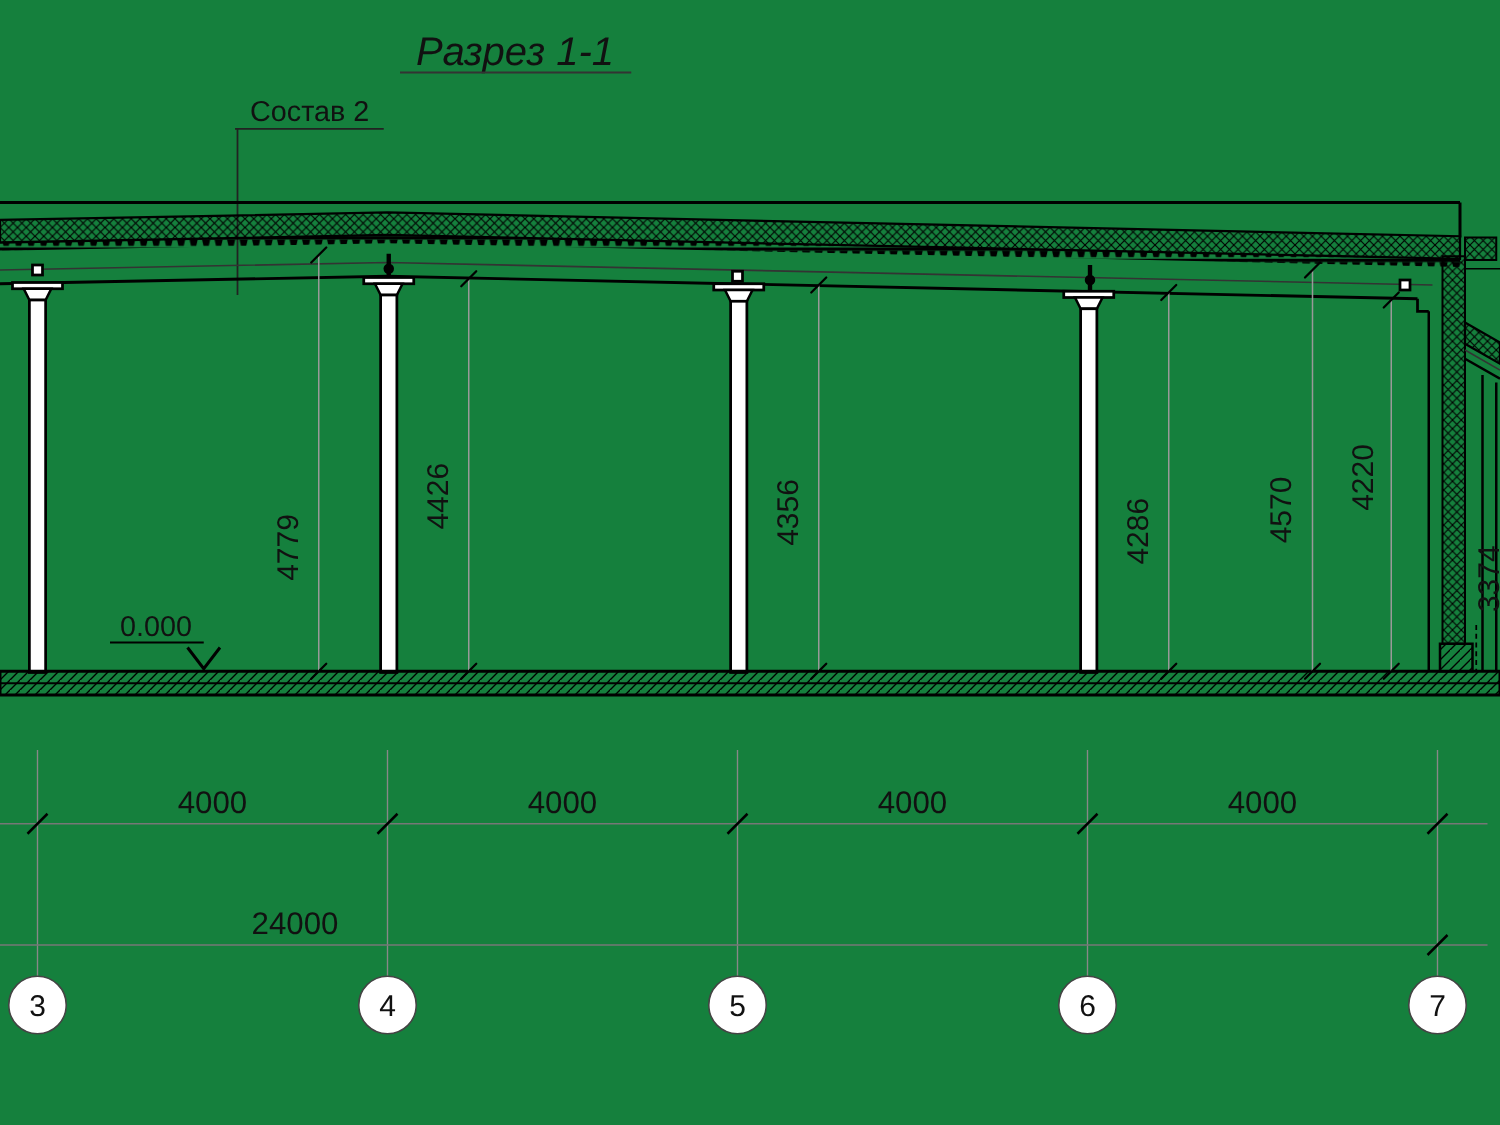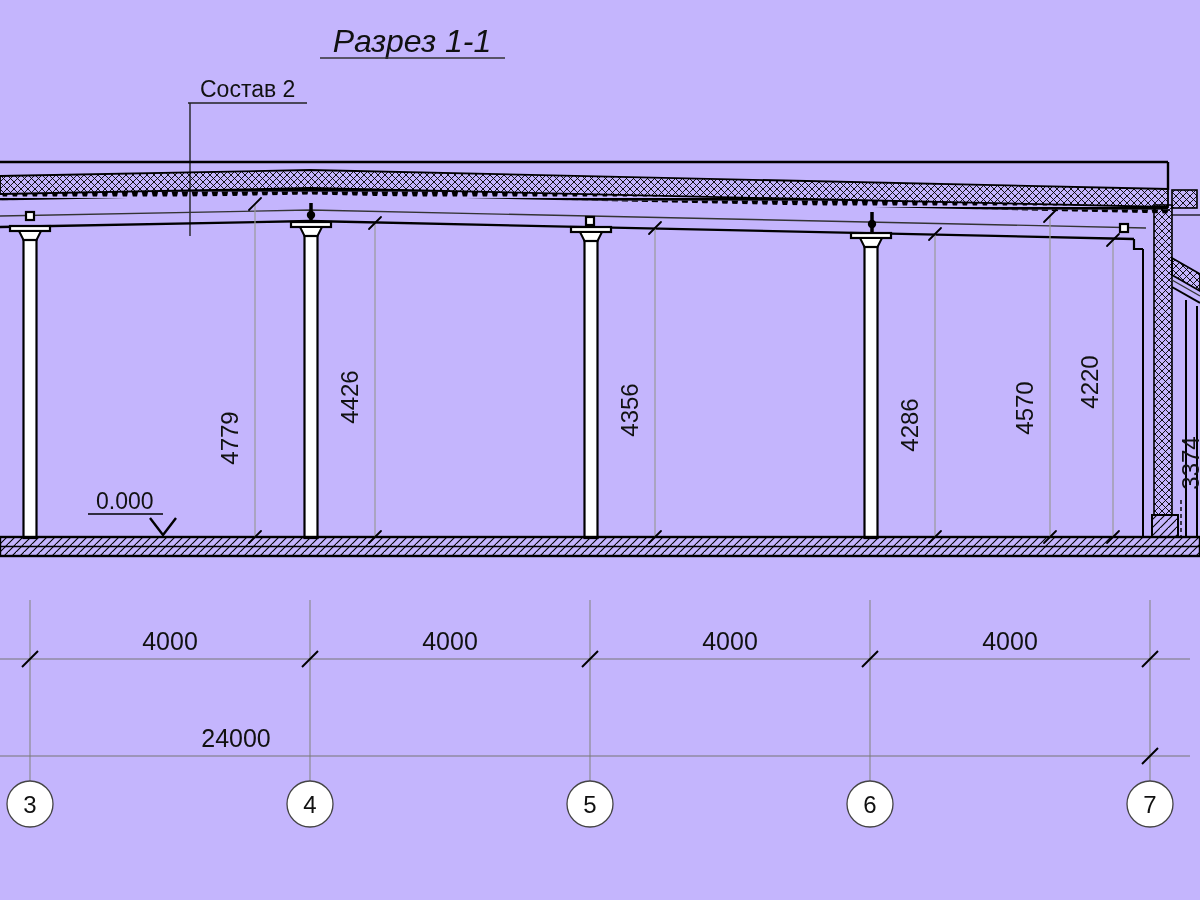--- a/index.html
+++ b/index.html
@@ -1,17 +1,17 @@
 <!DOCTYPE html>
 <html><head>
 <meta charset="utf-8">
 <style>
   html,body{margin:0;padding:0;background:#ffffff;}
   body{font-family:"Liberation Sans", sans-serif;}
-  .stage{width:1200px;height:900px;position:relative;background:#c4b5fd;overflow:hidden;}
+  .stage{width:1200px;height:900px;position:relative;background:#15803d;overflow:hidden;}
   svg{display:block;}
   text{fill:#111;}
   .t-title{font-size:32px;font-style:italic;}
   .t-callout{font-size:23px;}
   .t-level{font-size:23px;}
   .t-dim{font-size:24px;}
   .t-bay{font-size:25px;}
   .t-axis{font-size:24px;}
 </style>
 </head>

